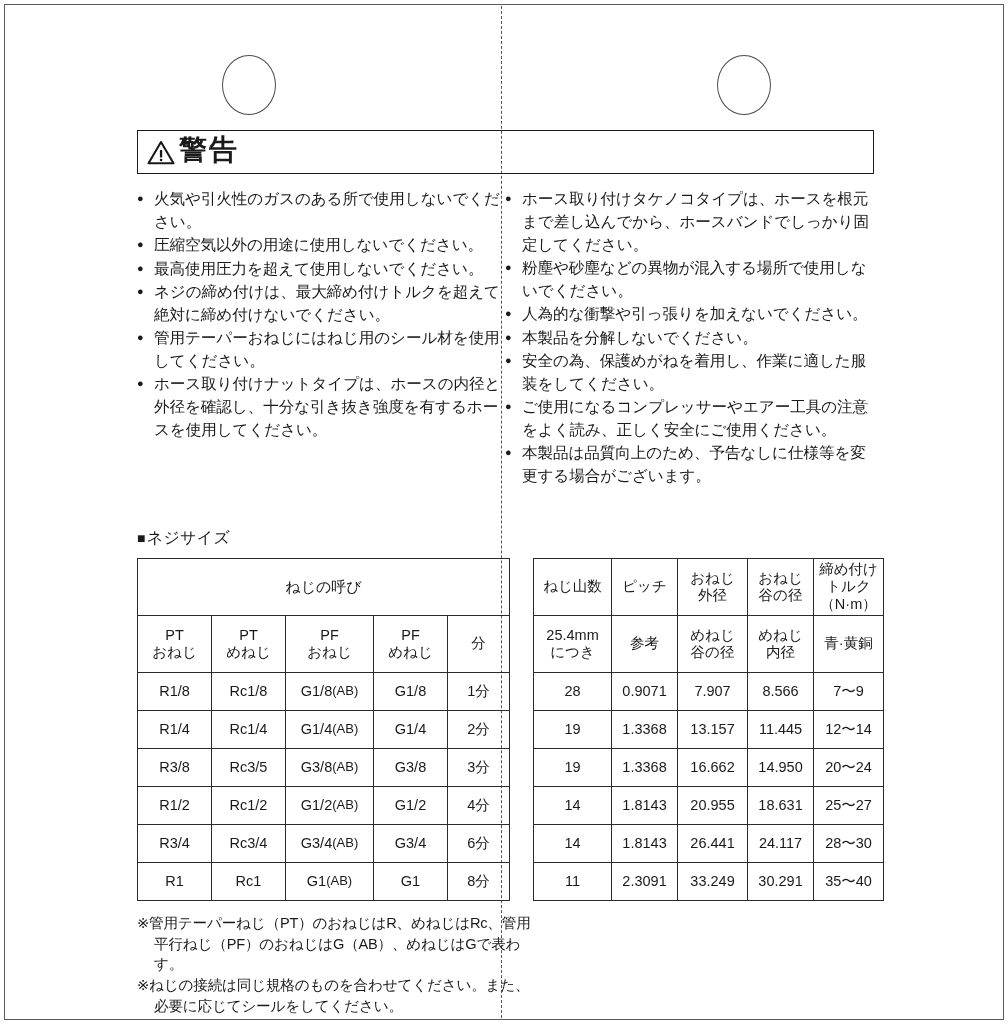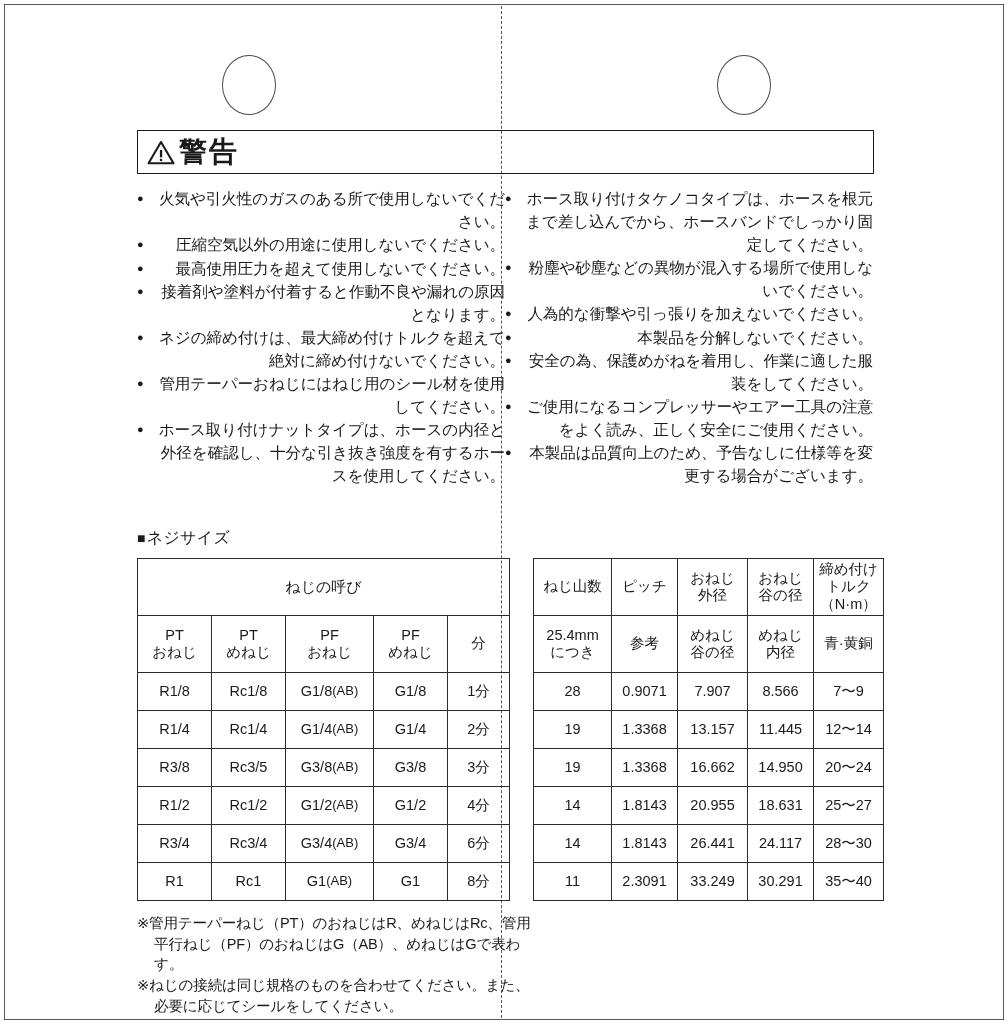--- a/index.html
+++ b/index.html
@@ -78,21 +78,21 @@
     height: 25px;
     flex: none;
     display: block;
   }
   #warning-title {
     font-size: 28px;
     font-weight: bold;
     letter-spacing: 2px;
     line-height: 1;
     margin-left: 4px;
-    font-family: Liberation Sans, sans-serif;
+    font-family: Liberation Mono, monospace;
   }
 
   
   #warning-columns {
     display: flex;
     margin-top: 14px;
   }
   .warn-col { width: 368px; }
   .warn-col.right { padding-left: 0px; }
 
@@ -100,21 +100,21 @@
     list-style: none;
     margin: 0;
     padding: 0;
   }
   ul.warn-list li {
     position: relative;
     padding-left: 17px;
     font-size: 15.6px;
     line-height: 1.465;
     margin-bottom: 0.5px;
-    text-align: right;
+    text-align: left;
     letter-spacing: -0.1px;
   }
   ul.warn-list li::before {
     content: "\25CF";
     position: absolute;
     left: 0;
     top: 0;
     font-size: 11px;
     line-height: 1.95;
   }
@@ -206,21 +206,20 @@
       </svg>
       <span id="warning-title">警告</span>
     </div>
 
     <div id="warning-columns">
       <div class="warn-col left">
         <ul class="warn-list" id="warn-list-left">
             <li>火気や引火性のガスのある所で使用しないでください。</li>
             <li>圧縮空気以外の用途に使用しないでください。</li>
             <li>最高使用圧力を超えて使用しないでください。</li>
-            <li>接着剤や塗料が付着すると作動不良や漏れの原因となります。</li>
             <li>ネジの締め付けは、最大締め付けトルクを超えて絶対に締め付けないでください。</li>
             <li>管用テーパーおねじにはねじ用のシール材を使用してください。</li>
             <li>ホース取り付けナットタイプは、ホースの内径と外径を確認し、十分な引き抜き強度を有するホースを使用してください。</li>
           </ul>
       </div>
       <div class="warn-col right">
         <ul class="warn-list" id="warn-list-right">
             <li>ホース取り付けタケノコタイプは、ホースを根元まで差し込んでから、ホースバンドでしっかり固定してください。</li>
             <li>粉塵や砂塵などの異物が混入する場所で使用しないでください。</li>
             <li>人為的な衝撃や引っ張りを加えないでください。</li>

